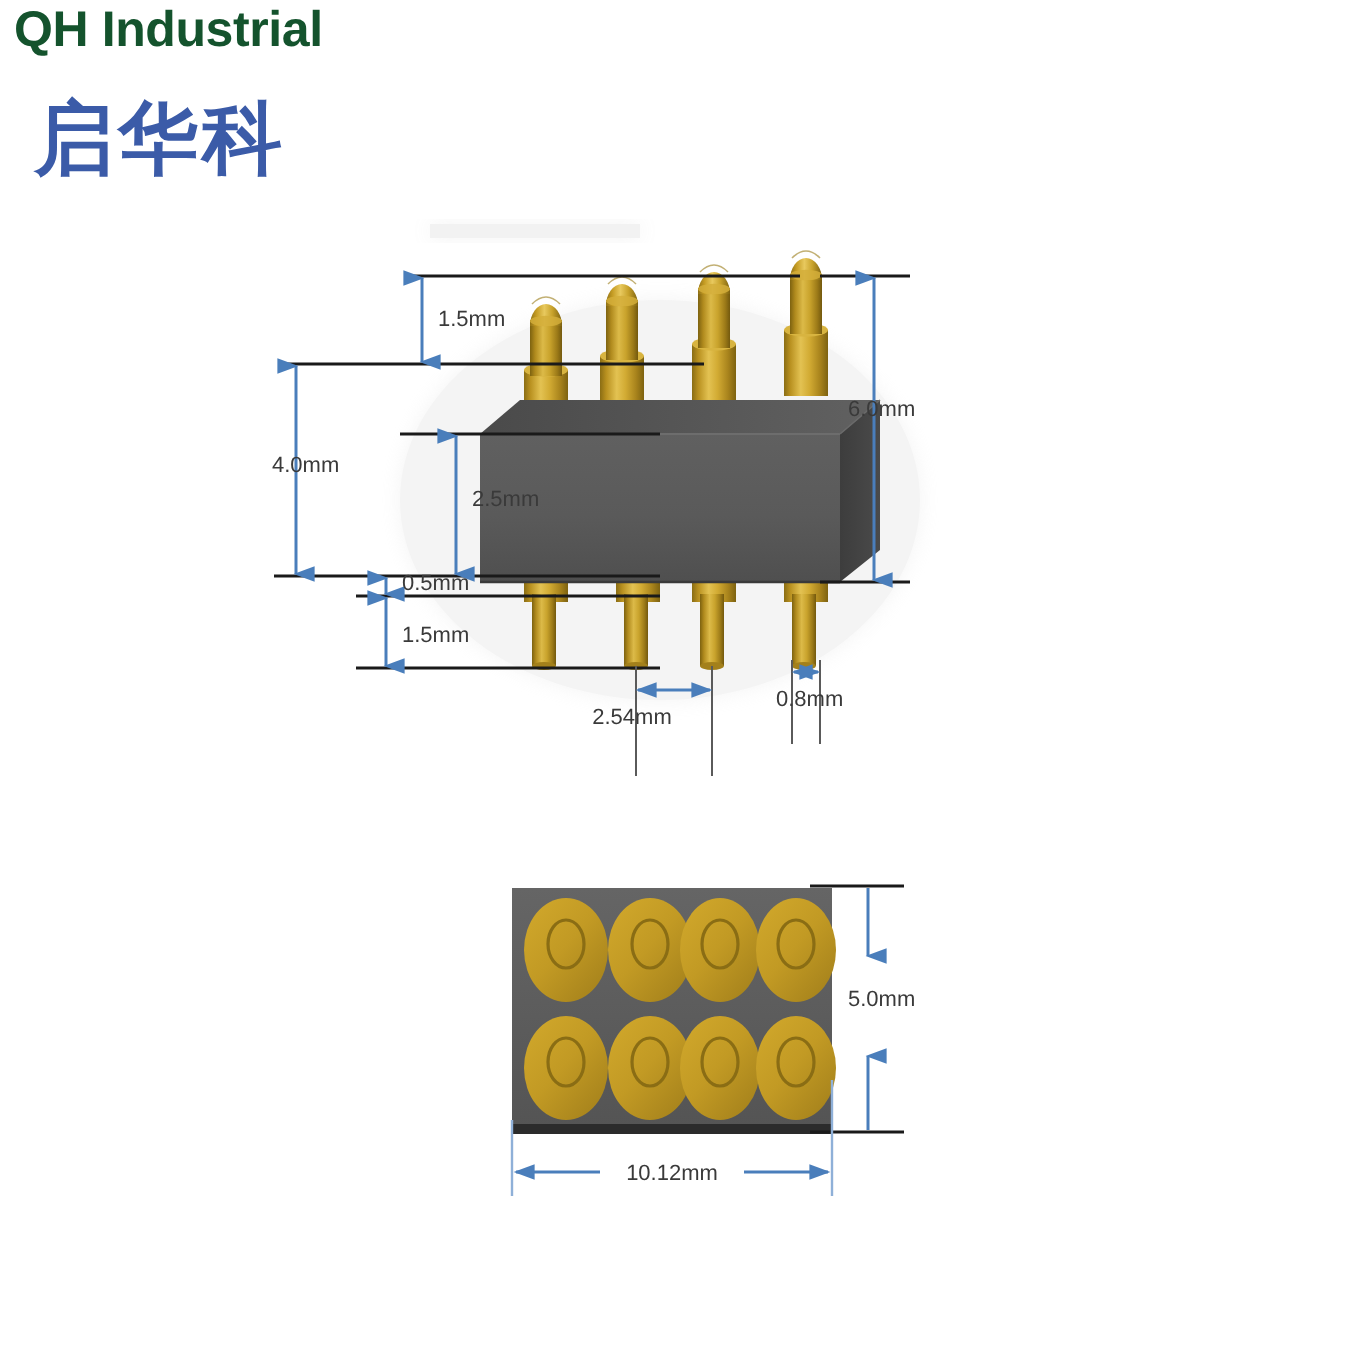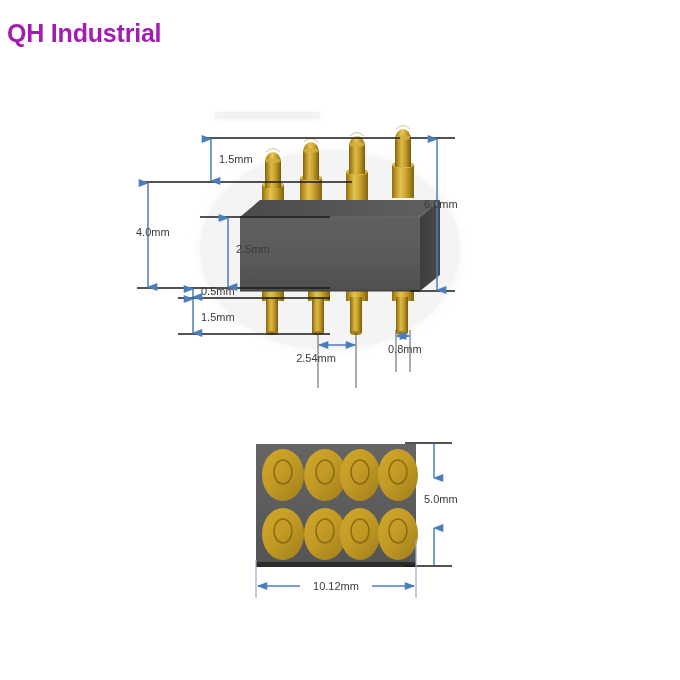--- a/index.html
+++ b/index.html
@@ -32,23 +32,22 @@
     height: 100px;
   }
   #logo-en {
     position: absolute;
     left: 7px;
     top: 1px;
     font-family: "Liberation Sans", sans-serif;
     font-weight: bold;
     font-size: 25px;
     letter-spacing: -0.2px;
-    color: #a21caf;
+    color: #14532d;
     white-space: nowrap;
-    margin-top: 18px;
   }
   #logo-cn {
     position: absolute;
     left: 17px;
     top: 42px;
     font-family: "DejaVu Sans", sans-serif;
     font-weight: bold;
     font-size: 40px;
     letter-spacing: 2px;
     color: #3b5ba8;
@@ -71,20 +70,21 @@
     fill: #3a3a3a;
   }
 </style>
 </head>
 <body>
 
 <div id="page">
 
   <div id="logo-block">
     <div id="logo-en">QH Industrial</div>
+    <div id="logo-cn">启华科</div>
   </div>
 
   <svg class="drawing-svg" viewBox="0 0 680 680">
     <defs>
 
       <linearGradient id="goldCyl" x1="0" y1="0" x2="1" y2="0">
         <stop offset="0%" stop-color="#8a6d14"></stop>
         <stop offset="14%" stop-color="#b8901f"></stop>
         <stop offset="38%" stop-color="#e3c252"></stop>
         <stop offset="58%" stop-color="#d2ab33"></stop>

